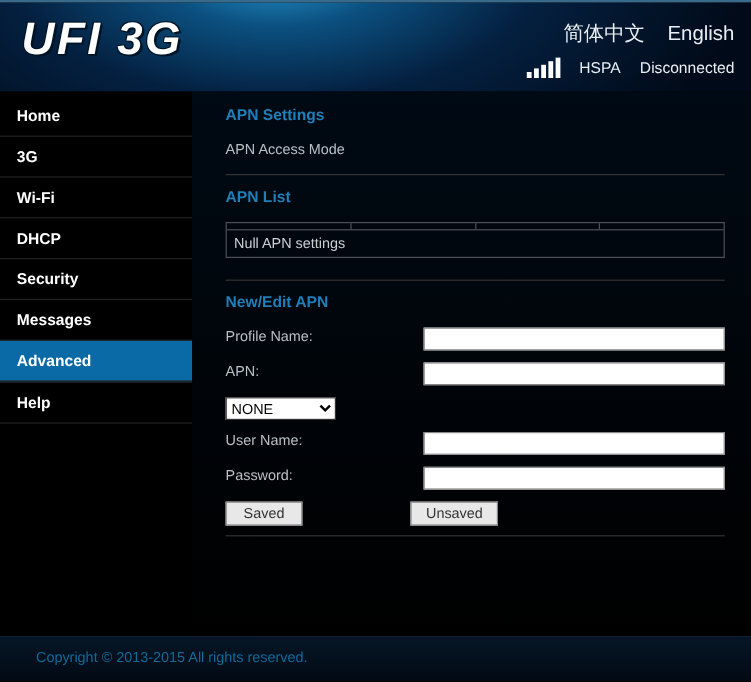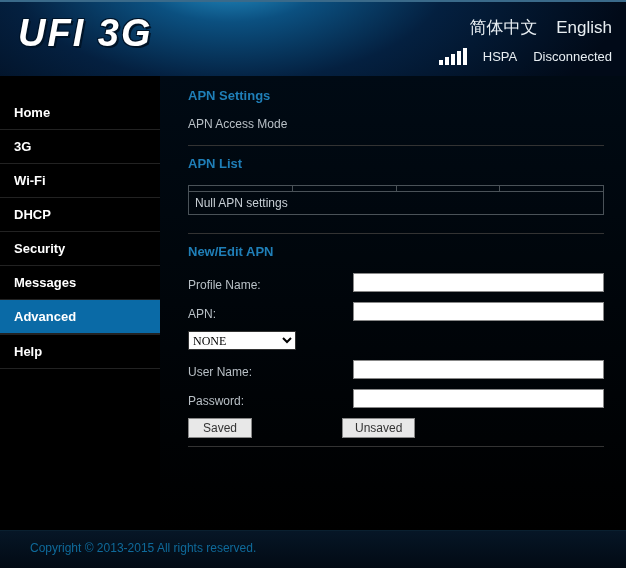--- a/index.html
+++ b/index.html
@@ -59,21 +59,21 @@
     background: #fff;
   }
   .body {
     display: flex;
     height: 454px;
     background: linear-gradient(to bottom, #000a14 0%, #000 100%);
   }
   .nav {
     width: 160px;
     background: #000;
-    padding-top: 20px;
+    padding-top: 4px;
   }
   .nav-item {
     color: #fff;
     font-size: 13px;
     font-weight: bold;
     padding: 9px 14px;
     border-bottom: 1px solid #222;
     cursor: pointer;
   }
   .nav-item.active {
@@ -138,40 +138,39 @@
     display:flex;
   }
   .apn-head div { flex:1; border-right:1px solid #4a5258; }
   .apn-head div:last-child{border-right:none;}
   .apn-row {
     padding: 4px 6px;
     color: #c8d0d6;
   }
   .form-row {
     display:flex;
-    align-items:flex-end;
+    align-items:flex-start;
     margin: 10px 0;
     gap: 36px;
   }
   .form-row .label { width: 130px; color:#b8c0c6; }
   .form-row input[type=text], .form-row input[type=password] {
     width: 254px;
     height: 19px;
     background:#fff;
     border:1px solid #888;
     font-size:12px;
     padding:0 3px;
   }
   .form-row select {
-    width: 108px;
+    width: 92px;
     height:19px;
     background:#fff;
     border:1px solid #333;
     font-size:12px;
-    font-family:Liberation Serif, serif;
   }
   .btn-row { display:flex; gap: 90px; margin-top:6px; margin-bottom:8px;align-items:flex-end;}
   button.action {
     background:#e8e8e8;
     border:1px solid #888;
     color:#333;
     font-size:12px;
     padding:2px 12px;
     cursor:pointer;
     min-width:64px;

